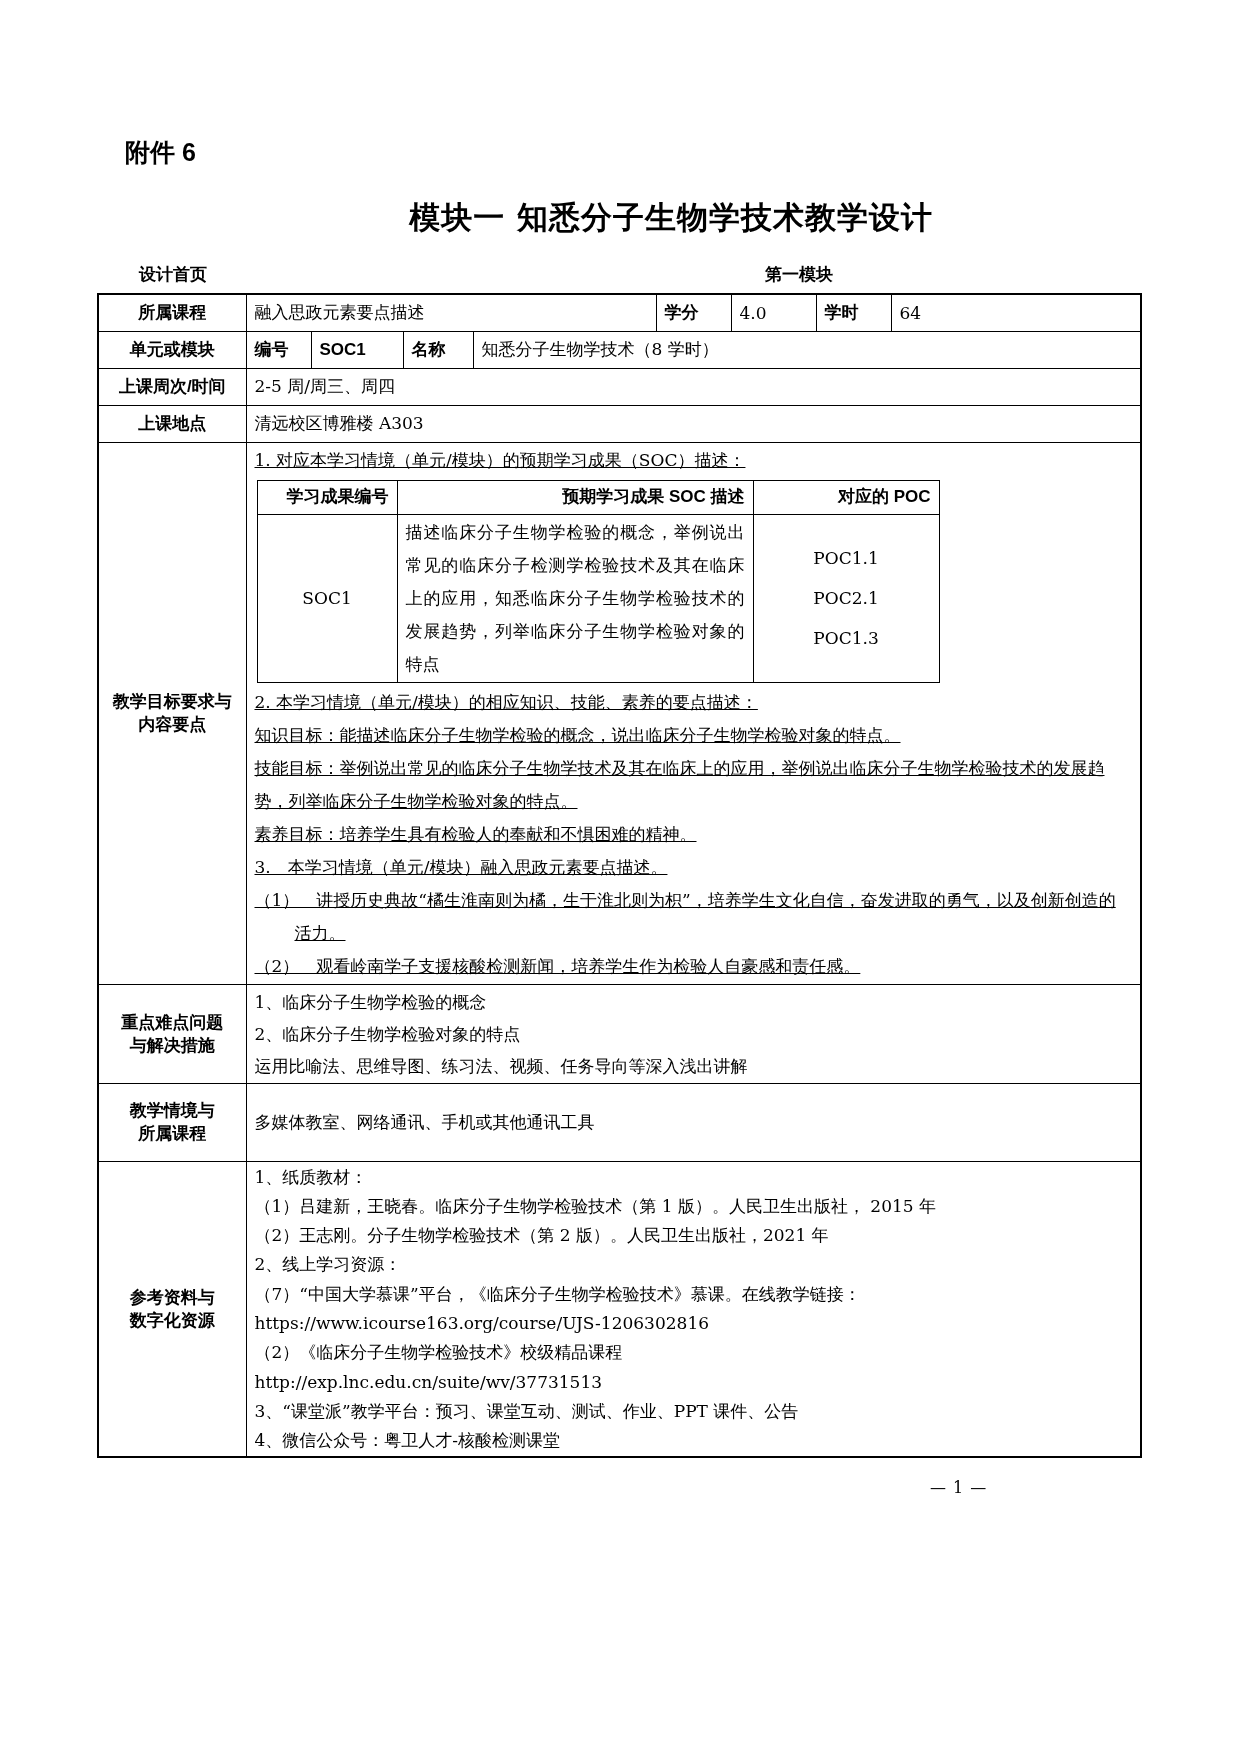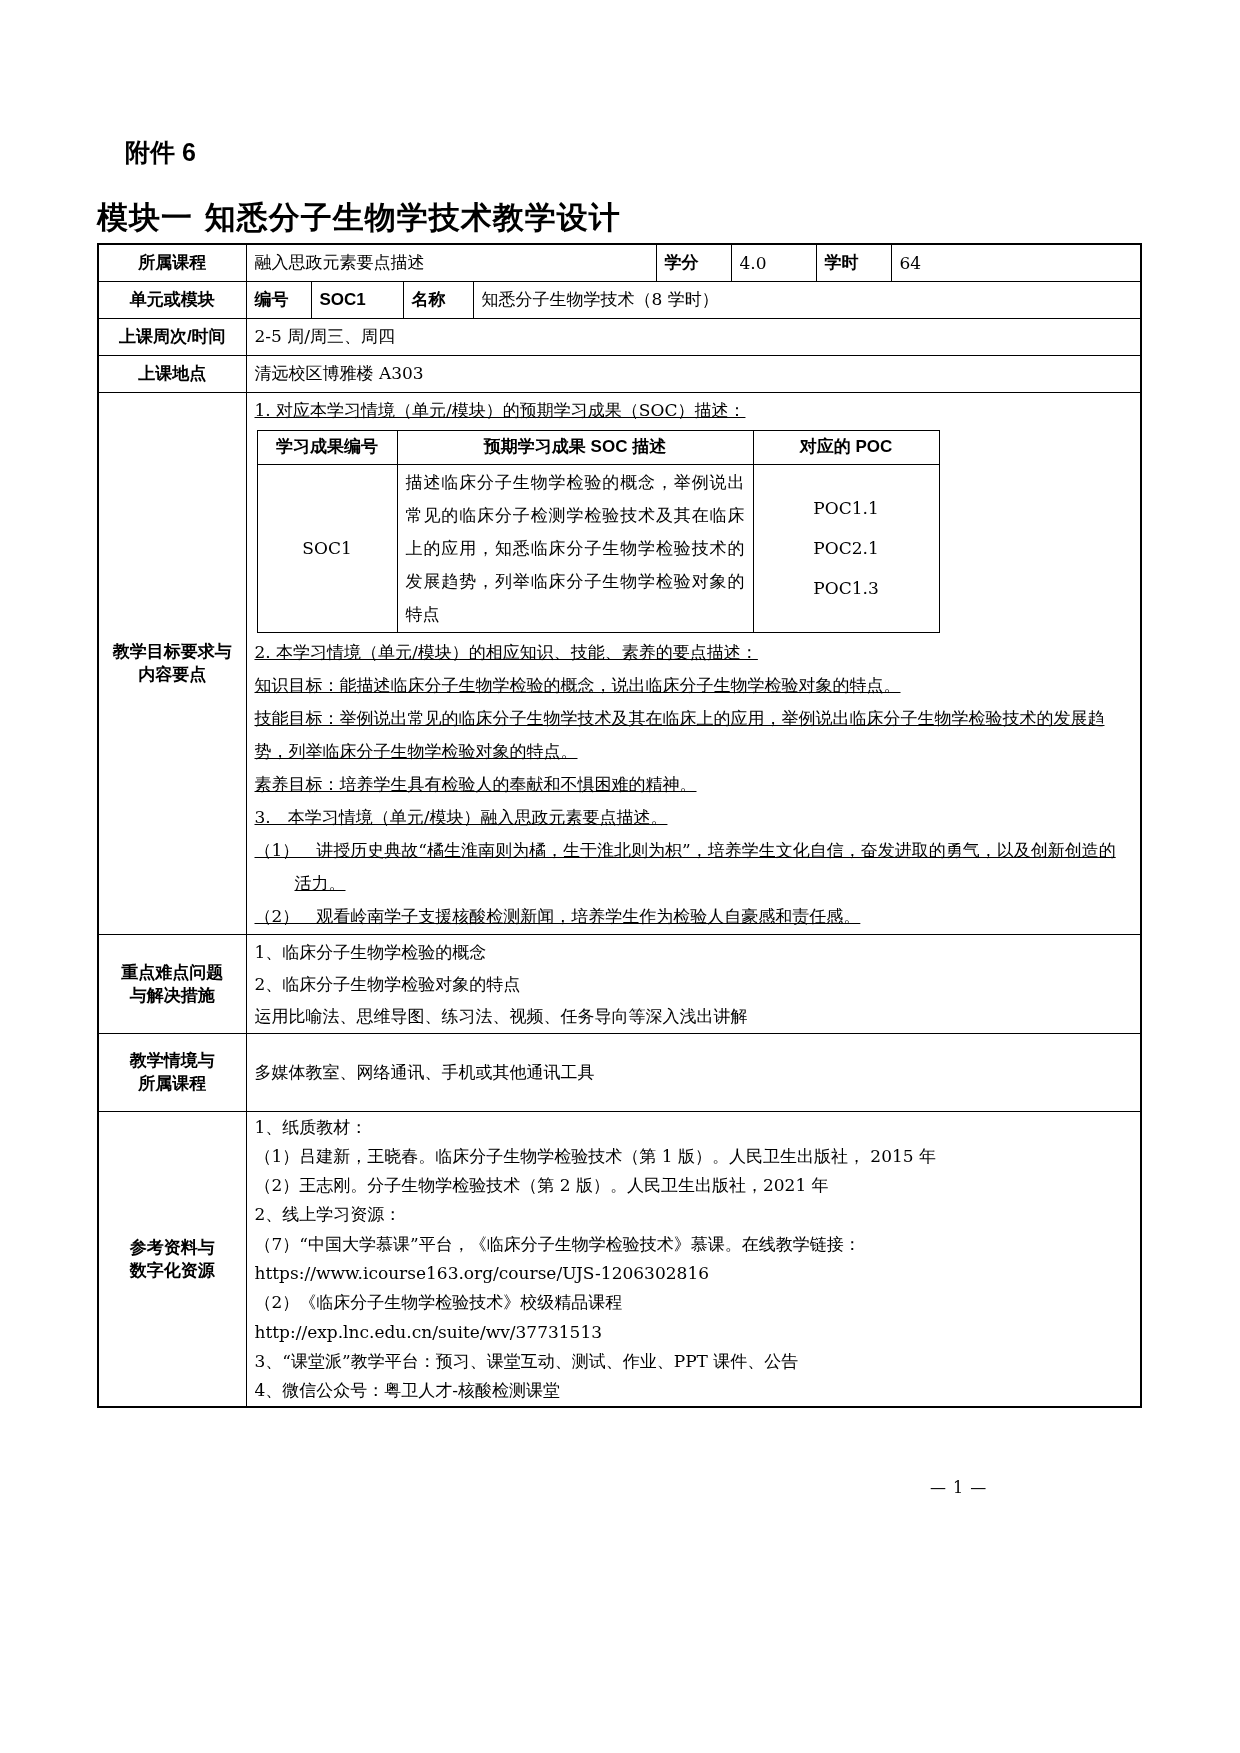--- a/index.html
+++ b/index.html
@@ -18,21 +18,21 @@
   }
   .attachment {
     margin-top: 136px;
     margin-left: 28px;
     font-size: 25px;
     font-weight: bold;
     font-family: "Liberation Sans", sans-serif;
   }
   .doc-title {
     margin-top: 28px;
-    text-align: left;
+    text-align: right;
     font-size: 31px;
     font-weight: bold;
     letter-spacing: 1px;
     font-family: "DejaVu Serif", serif;
   }
   .caption-row {
     position: relative;
     margin-top: 24px;
     height: 26px;
     font-size: 17px;
@@ -79,21 +79,21 @@
     width: 682px;
     margin: 3px 0 3px 2px;
   }
   table.soc-table td {
     border: 1px solid #000;
     font-size: 17px;
   }
   .soc-th {
     font-family: "Liberation Sans", sans-serif;
     font-weight: bold;
-    text-align: center;
+    text-align: right;
     height: 34px;
     line-height: 26px;
   }
   .soc-code {
     text-align: center;
     vertical-align: top;
     padding-top: 8px;
     line-height: 26px;
   }
   .soc-desc {
@@ -125,20 +125,24 @@
 </style>
 </head>
 <body>
 
 <div class="content">
 
   <div class="attachment">附件 6</div>
 
   <div class="doc-title">模块一 知悉分子生物学技术教学设计</div>
 
+  <div class="caption-row">
+    <span class="caption-left">设计首页</span>
+    <span class="caption-right">第一模块</span>
+  </div>
 
   <table class="main-table">
     <colgroup>
       <col style="width:148px">
         <col style="width:65px">
         <col style="width:92px">
         <col style="width:70px">
         <col style="width:183px">
         <col style="width:75px">
         <col style="width:85px">

